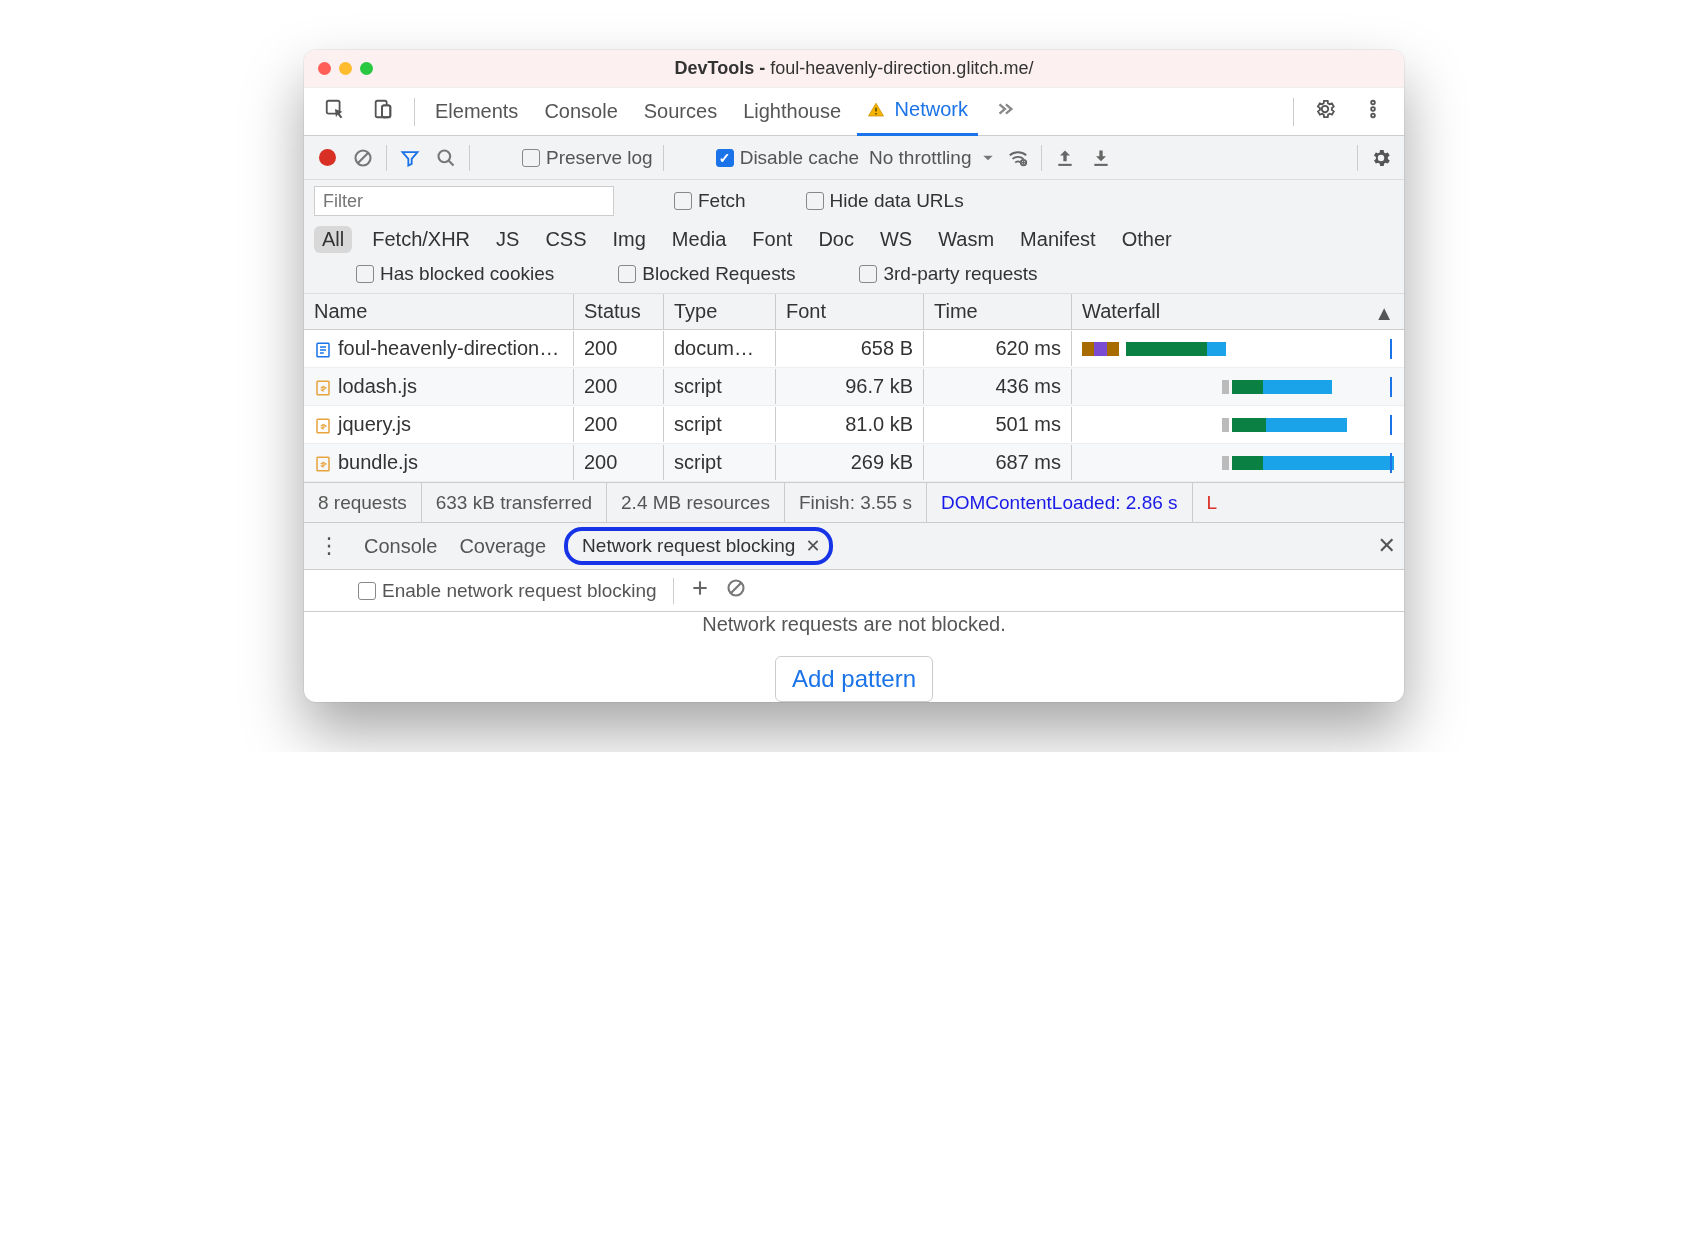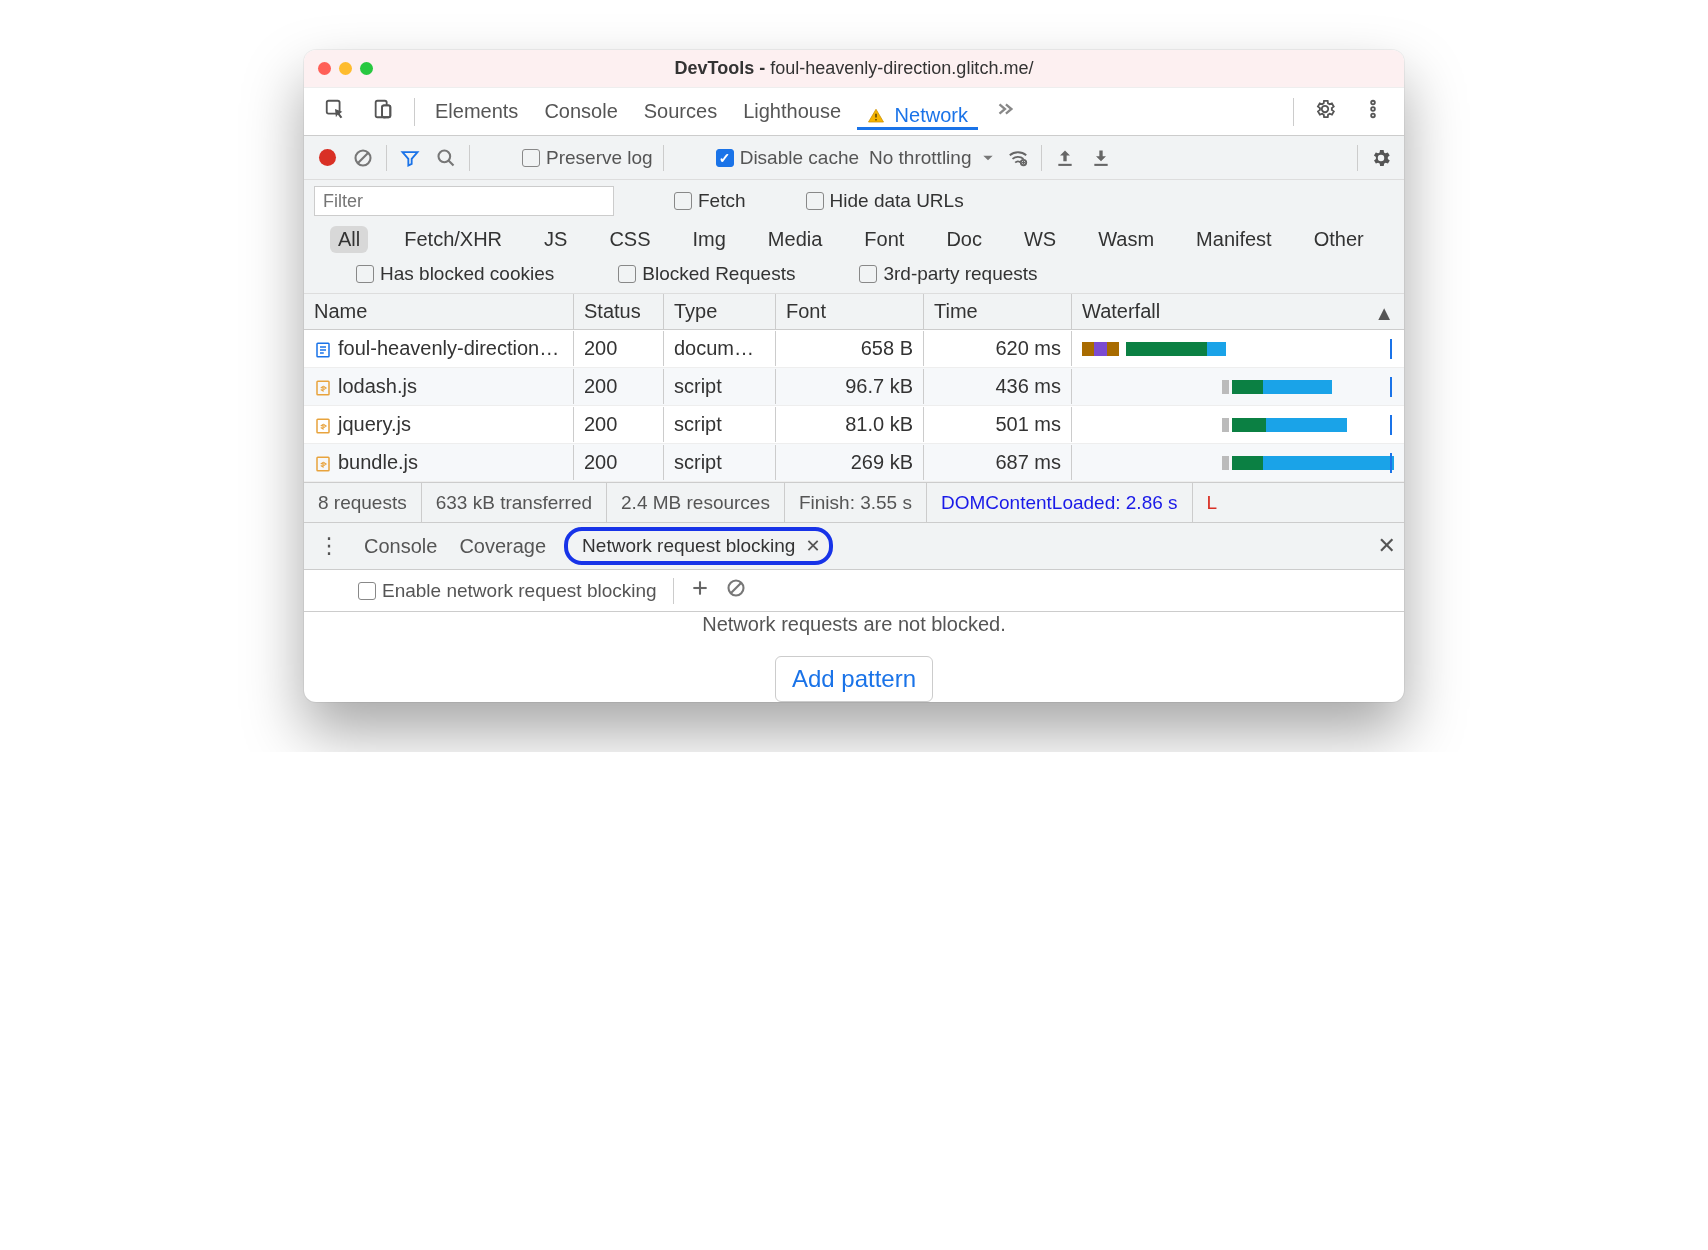--- a/index.html
+++ b/index.html
@@ -47,21 +47,21 @@
     border-bottom: 1px solid #ccc;
     padding: 0 10px;
     gap: 6px;
     color: #555;
   }
   .tabs .icon, .tabs .tab, .tabs .overflow { padding: 8px 10px; cursor: pointer; }
   .tabs .sep { width: 1px; height: 28px; background: #ccc; margin: 0 4px; }
   .tab { font-size: 20px; color: #555; }
   .tab.active {
     color: #1a73e8; border-bottom: 3px solid #1a73e8;
-    padding-bottom: 0; margin-bottom: -2px;
+    padding-bottom: 12px; margin-bottom: -2px;
   }
   .warn-tri { display:inline-flex; vertical-align:middle; margin-right:4px;}
   .spacer { flex: 1; }
   .icon svg { width: 22px; height: 22px; stroke: #555; fill: none; stroke-width: 2; }
   
   .nettoolbar {
     display: flex; align-items: center; height: 44px;
     padding: 0 10px; gap: 10px; border-bottom: 1px solid #ddd;
     background: #f1f3f4;
     color: #555;
@@ -80,21 +80,21 @@
     border-bottom: 1px solid #ddd;
     display:flex; flex-direction: column; gap: 10px;
   }
   .filterrow .row1 { display:flex; align-items:center; gap:18px; }
   .filterinput {
     width: 300px; height: 30px; background: #fff;
     border: 1px solid #ccc; padding: 0 8px; font-size: 18px;
     color: #888;
   }
   .types { display:flex; align-items:center; gap:14px; flex-wrap:wrap; font-size:20px; }
-  .types .t { cursor:pointer; padding: 2px 6px; margin-left: 16px; }
+  .types .t { cursor:pointer; padding: 2px 6px; }
   .types .t.active { background:#d8d8d8; border-radius:6px; padding: 2px 8px; }
   .row3 { display:flex; gap: 22px; }
   
   .table { width:100%; font-size: 20px; }
   .thead { display:flex; background:#f1f3f4; border-bottom:1px solid #ccc; }
   .th, .td { padding: 6px 10px; border-right:1px solid #ccc; overflow:hidden; white-space:nowrap; text-overflow:ellipsis; }
   .th { font-weight:400; color:#333; position:relative; }
   .c-name { width: 270px; }
   .c-status { width: 90px; }
   .c-type { width: 112px; }

